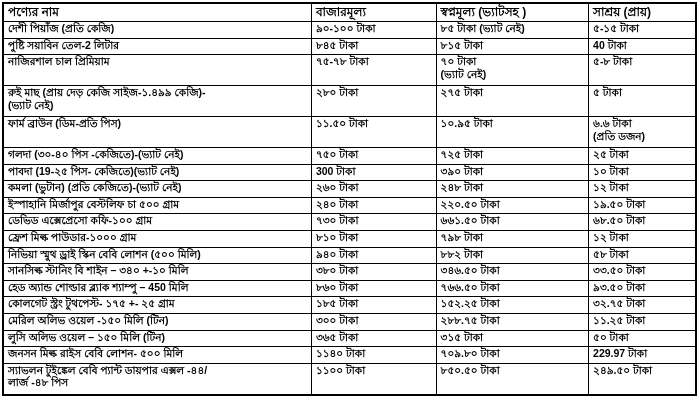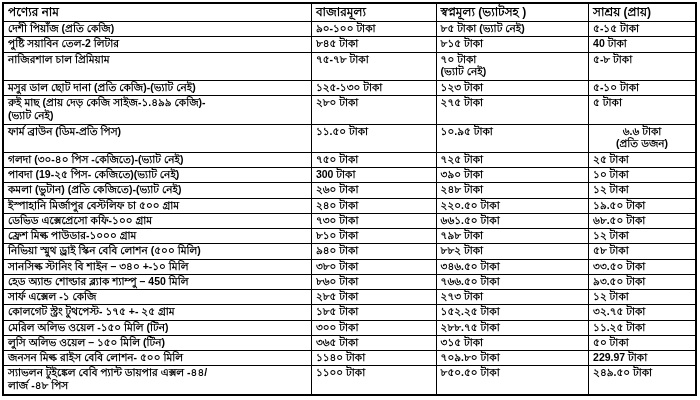--- a/index.html
+++ b/index.html
@@ -40,21 +40,21 @@
   }
   td {
     font-size: 10.5px;
     line-height: 12.5px;
   }
   th {
     font-size: 12px;
     line-height: 15px;
     padding-top: 1px;
   }
-  td.center { text-align: center; }
+  td.center { text-align: left; }
 </style>
 </head>
 <body>
 
 <div class="table-wrap">
   <table class="price-table">
     <colgroup>
       <col class="c-name">
       <col class="c-market">
       <col class="c-shwapno">
@@ -80,26 +80,20 @@
           <td>৮৪৫ টাকা</td>
           <td>৮১৫ টাকা</td>
           <td>40 টাকা</td>
         </tr>
         <tr>
           <td>নাজিরশাল চাল প্রিমিয়াম</td>
           <td>৭৫-৭৮ টাকা</td>
           <td>৭০ টাকা
 (ভ্যাট নেই)</td>
           <td>৫-৮ টাকা</td>
-        </tr>
-        <tr>
-          <td>মসুর ডাল ছোট দানা (প্রতি কেজি)-(ভ্যাট নেই)</td>
-          <td>১২৫-১৩০ টাকা</td>
-          <td>১২৩ টাকা</td>
-          <td>৫-১০ টাকা</td>
         </tr>
         <tr>
           <td>রুই মাছ (প্রায় দেড় কেজি সাইজ-১.৪৯৯ কেজি)-
 (ভ্যাট নেই)</td>
           <td>২৮০ টাকা</td>
           <td>২৭৫ টাকা</td>
           <td>৫ টাকা</td>
         </tr>
         <tr>
           <td>ফার্ম ব্রাউন (ডিম-প্রতি পিস)</td>
@@ -156,26 +150,20 @@
           <td>৩৪৬.৫০ টাকা</td>
           <td>৩৩.৫০ টাকা</td>
         </tr>
         <tr>
           <td>হেড অ্যান্ড শোল্ডার ব্ল্যাক শ্যাম্পু – 450 মিলি</td>
           <td>৮৬০ টাকা</td>
           <td>৭৬৬.৫০ টাকা</td>
           <td>৯৩.৫০ টাকা</td>
         </tr>
         <tr>
-          <td>সার্ফ এক্সেল -১ কেজি</td>
-          <td>২৮৫ টাকা</td>
-          <td>২৭৩ টাকা</td>
-          <td>১২ টাকা</td>
-        </tr>
-        <tr>
           <td>কোলগেট স্ট্রং টুথপেস্ট- ১৭৫ +- ২৫ গ্রাম</td>
           <td>১৮৫ টাকা</td>
           <td>১৫২.২৫ টাকা</td>
           <td>৩২.৭৫ টাকা</td>
         </tr>
         <tr>
           <td>মেরিল অলিভ ওয়েল -১৫০ মিলি (টিন)</td>
           <td>৩০০ টাকা</td>
           <td>২৮৮.৭৫ টাকা</td>
           <td>১১.২৫ টাকা</td>

